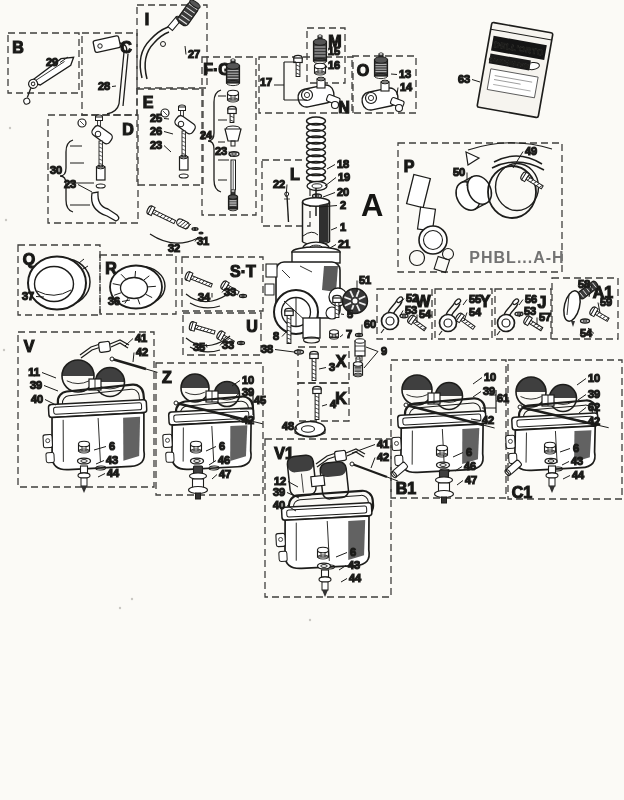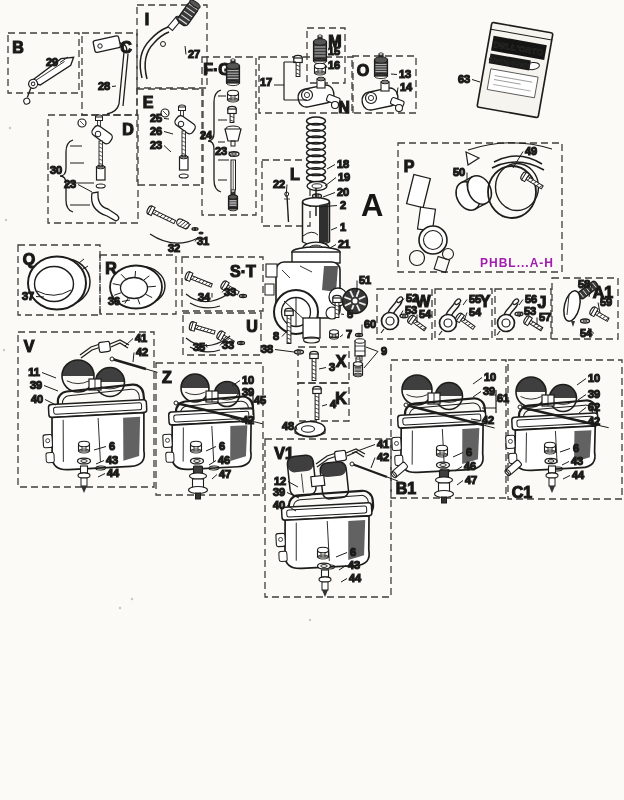--- a/index.html
+++ b/index.html
@@ -1,22 +1,22 @@
 <!DOCTYPE html>
 <html><head>
 <meta charset="utf-8">
 <style>
   html,body{margin:0;padding:0;background:#e8e8e8;}
   .page{position:relative;width:624px;height:800px;background:#fbfaf6;overflow:hidden;
         font-family:"Liberation Sans", sans-serif;}
   svg{position:absolute;left:0;top:0;}
   .big-letter{position:absolute;left:361px;top:188px;font-weight:bold;font-size:31px;
               color:#161614;letter-spacing:0;}
-  .model-code{position:absolute;left:452px;top:256px;width:130px;text-align:center;
-              font-weight:bold;font-size:12px;color:#a21caf;letter-spacing:1px;}
+  .model-code{position:absolute;left:452px;top:249px;width:130px;text-align:center;
+              font-weight:bold;font-size:16px;color:#737373;letter-spacing:1px;}
 </style>
 </head>
 <body>
 
 <div class="page">
   <svg id="diagram" width="624" height="800" viewBox="0 0 624 800">
       <g fill="none" stroke="#1d1d1b" stroke-width="1.2">
         <g fill="none" stroke="#1d1d1b" stroke-width="1.2">
           <rect x="8" y="33" width="71" height="60" stroke="#3f3f3d" stroke-width="1.3" stroke-dasharray="7 4" fill="none"></rect>
           <text x="18" y="52.5" fill="#161614" font-size="16" font-weight="bold" text-anchor="middle" font-family="&quot;Liberation Sans&quot;, sans-serif" letter-spacing="0">B</text>

